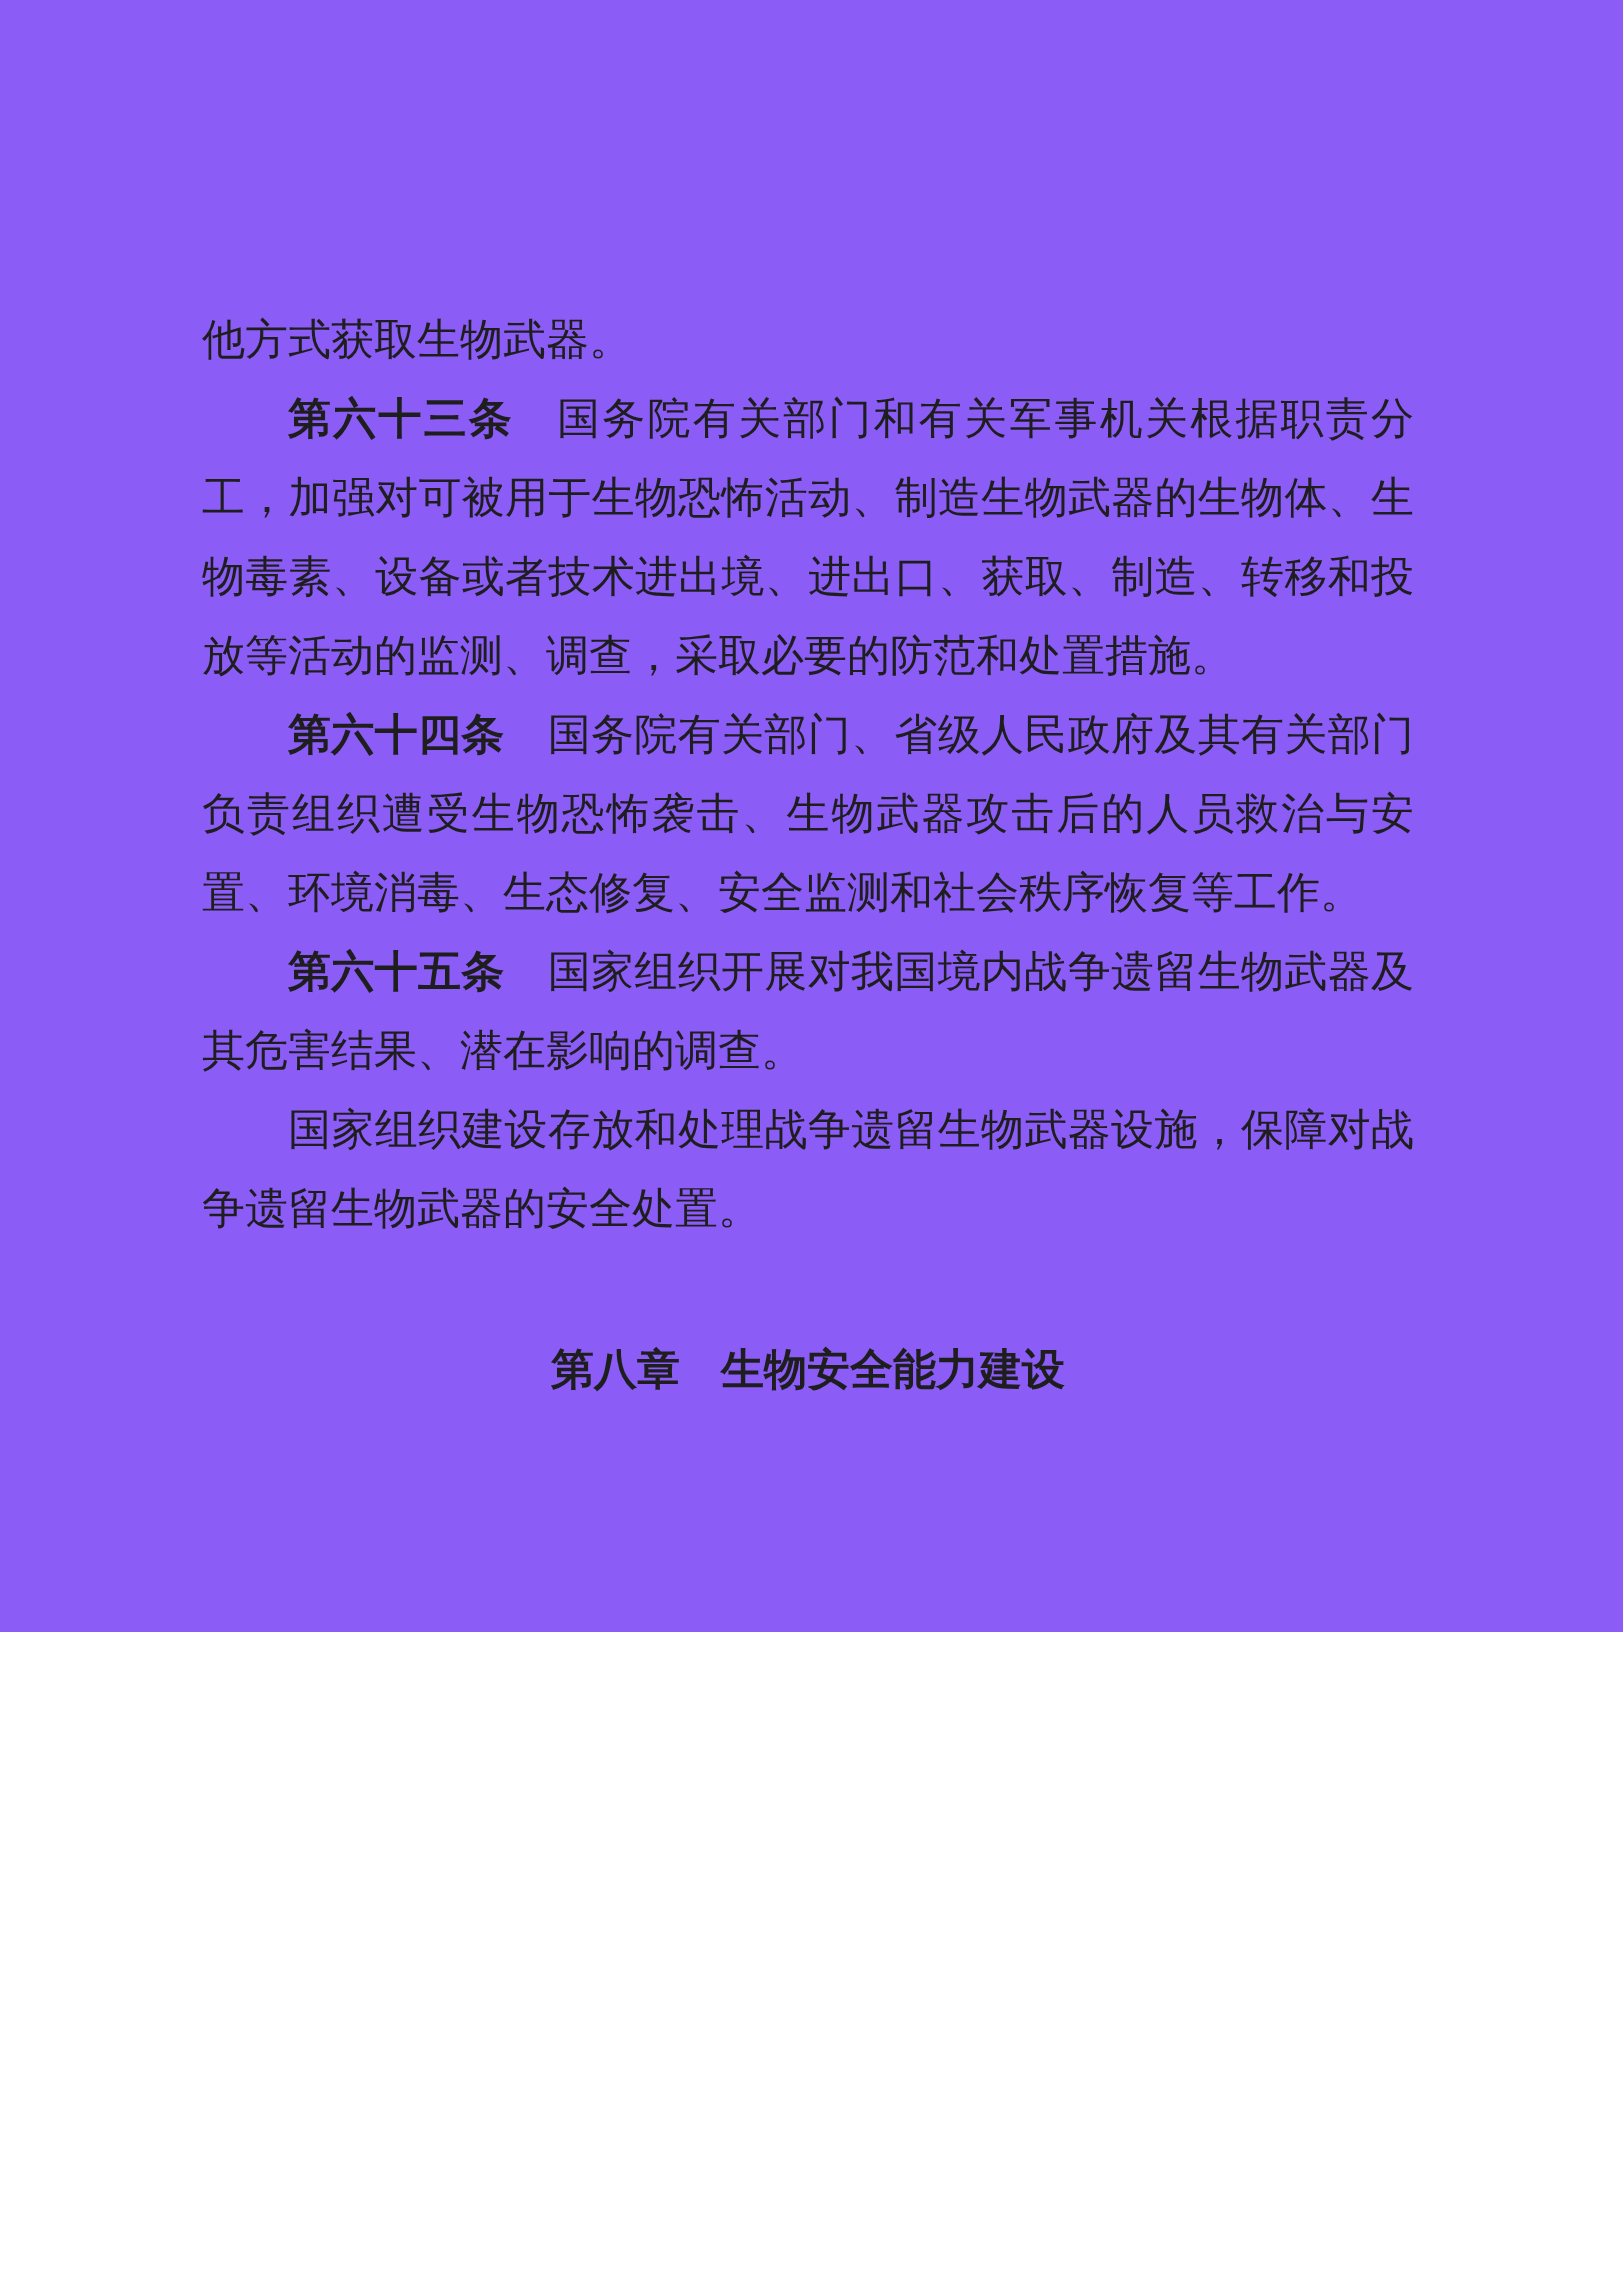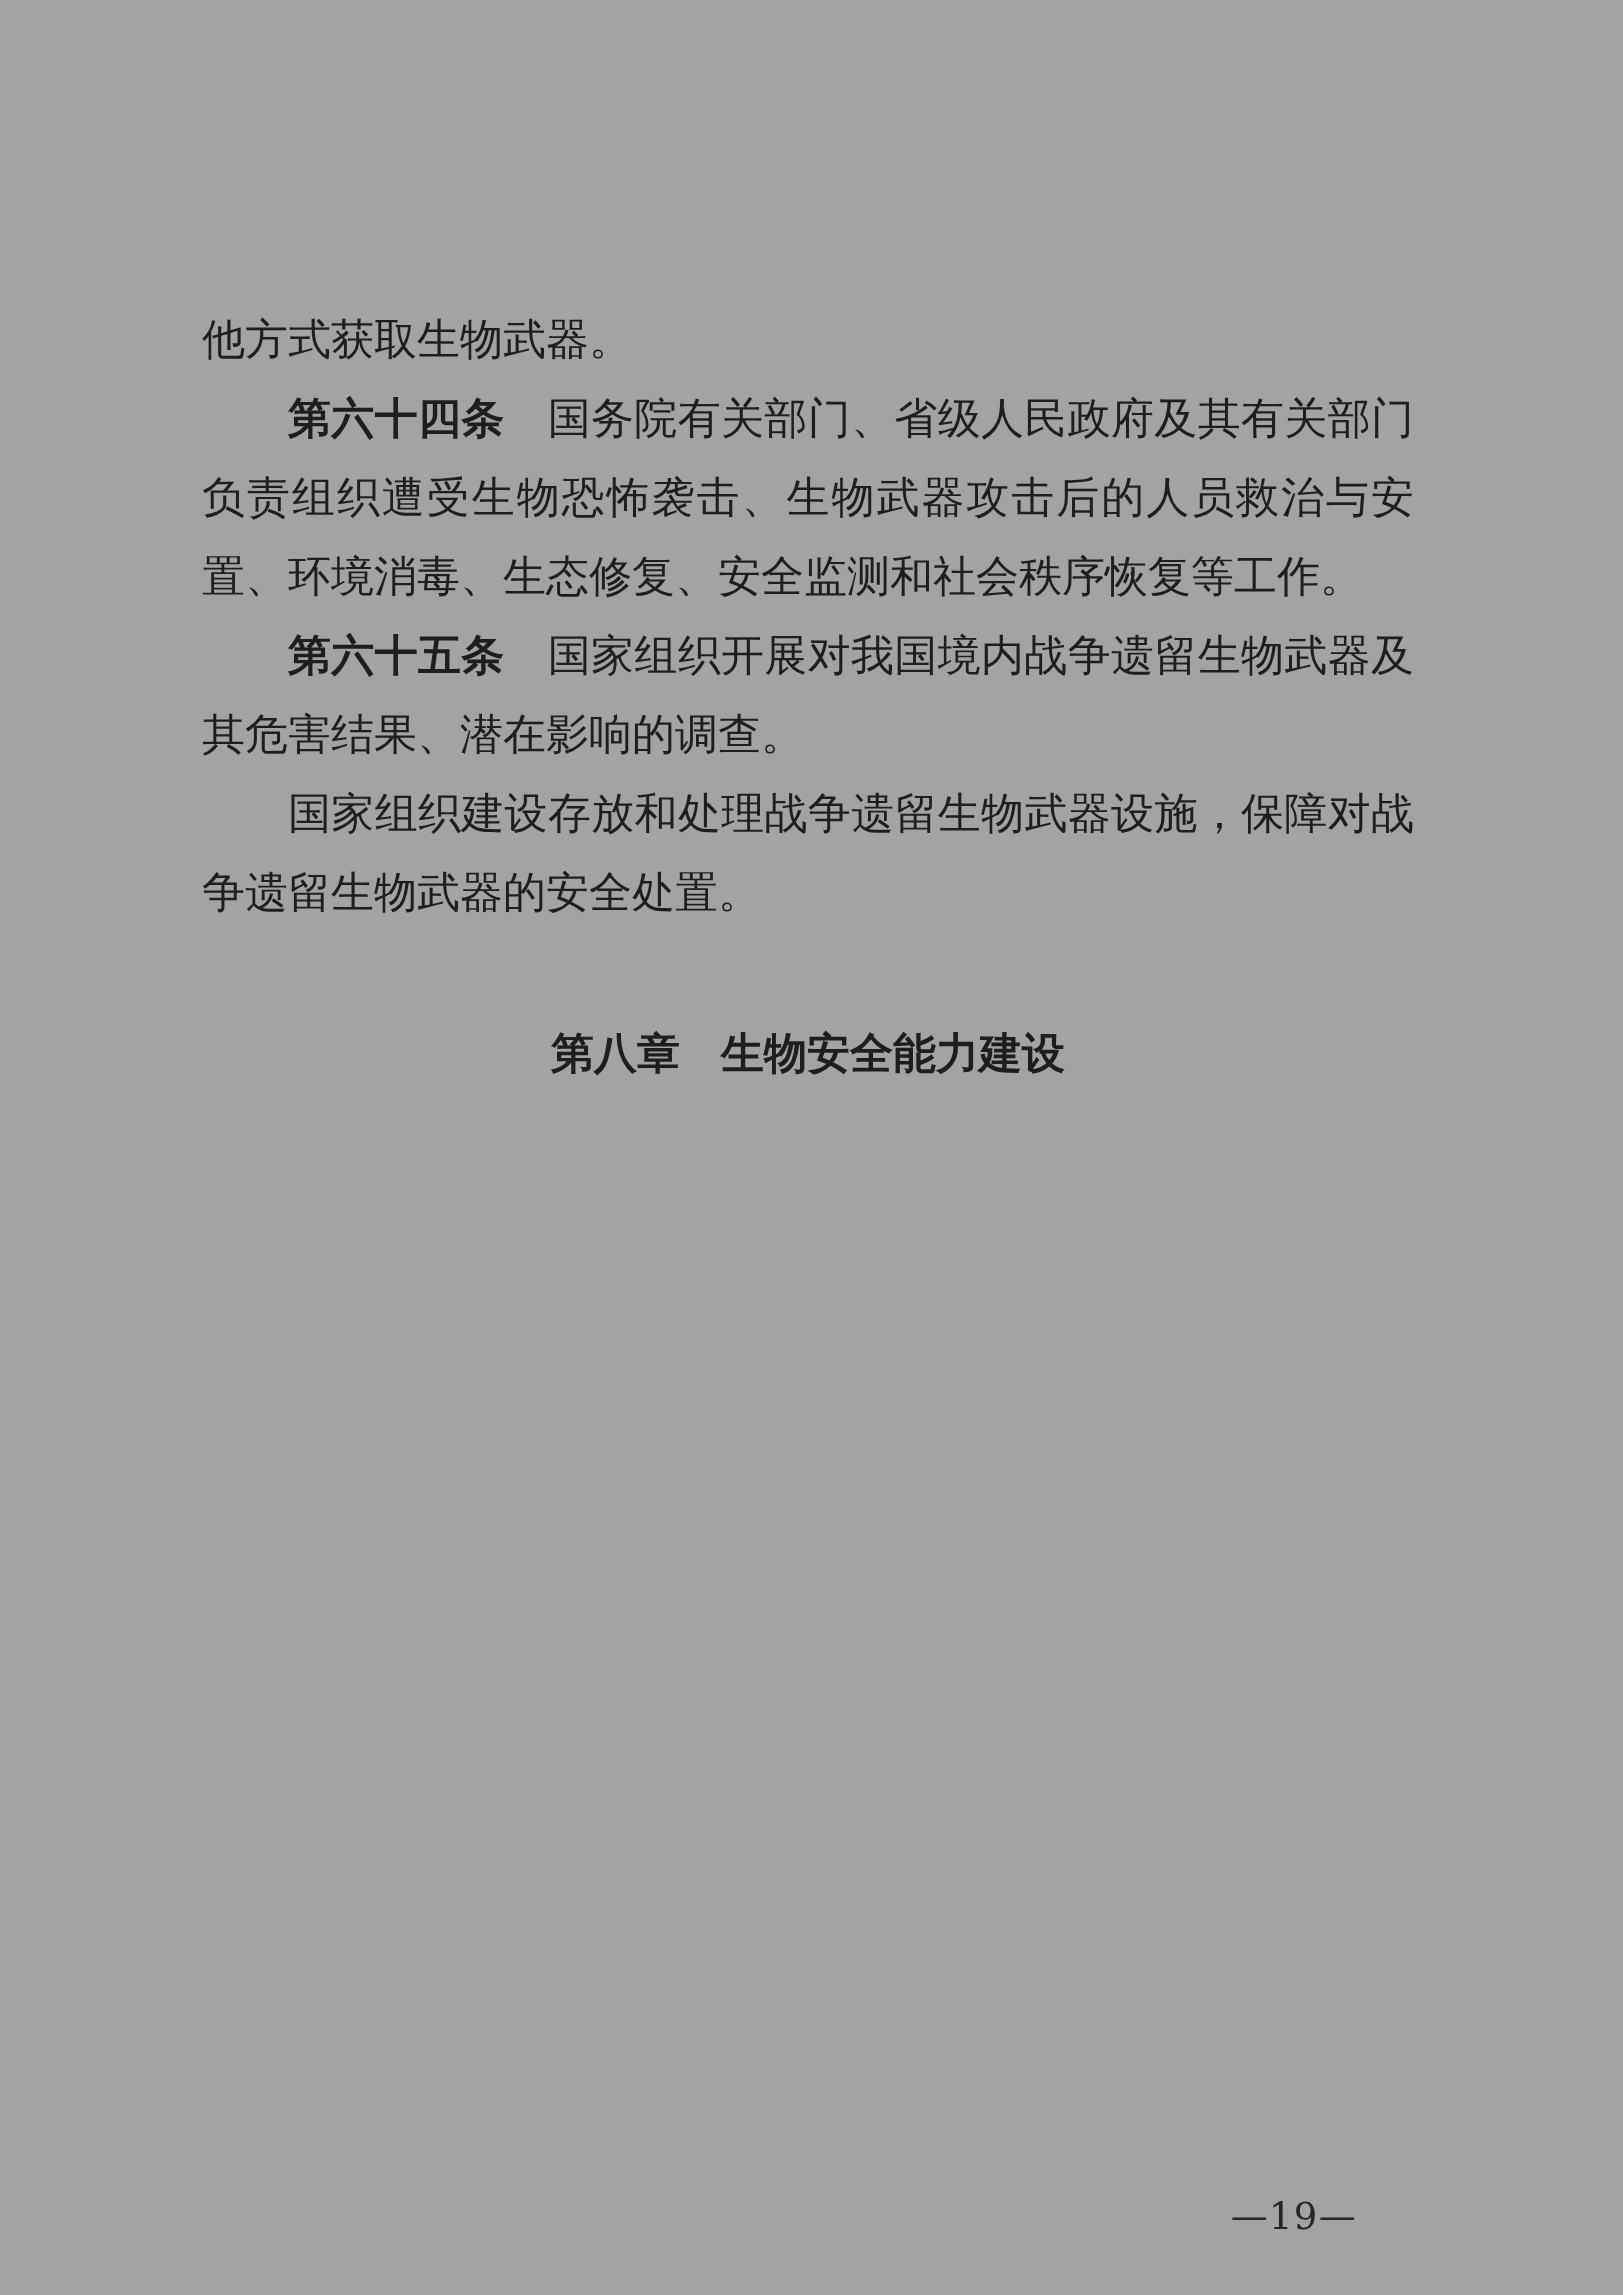--- a/index.html
+++ b/index.html
@@ -1,22 +1,22 @@
 <!DOCTYPE html>
 <html style="font-size:10.5px"><head>
 <meta charset="utf-8">
 <style>
   * { margin: 0; padding: 0; box-sizing: border-box; }
   html, body { width: 1623px; background: #ffffff; }
 
   .page {
     position: relative;
     width: 1623px;
-    height: 2295px;
-    background: #a3a3a3;
+    height: 1632px;
+    background: #8b5cf6;
     color: #1e1e1e;
     font-family: "DejaVu Serif", serif;
     overflow: hidden;
   }
 
   .content {
     position: absolute;
     left: 202px;
     top: 300px;
     width: 1212px;
@@ -62,20 +62,21 @@
 </head>
 <body>
 
 <div class="page">
 
   <main class="content">
 
     <p class="para no-indent">他方式获取生物武器。</p>
 
 
+    <p class="para"><span class="article-no">第六十三条</span><span>国务院有关部门和有关军事机关根据职责分工，加强对可被用于生物恐怖活动、制造生物武器的生物体、生物毒素、设备或者技术进出境、进出口、获取、制造、转移和投放等活动的监测、调查，采取必要的防范和处置措施。</span></p>
 
     <p class="para"><span class="article-no">第六十四条</span><span>国务院有关部门、省级人民政府及其有关部门负责组织遭受生物恐怖袭击、生物武器攻击后的人员救治与安置、环境消毒、生态修复、安全监测和社会秩序恢复等工作。</span></p>
 
 
     <p class="para"><span class="article-no">第六十五条</span><span>国家组织开展对我国境内战争遗留生物武器及其危害结果、潜在影响的调查。</span></p>
 
     <p class="para">国家组织建设存放和处理战争遗留生物武器设施，保障对战争遗留生物武器的安全处置。</p>
 
     <h2 class="chapter"><span>第八章</span><span class="chapter-title">生物安全能力建设</span></h2>
 

